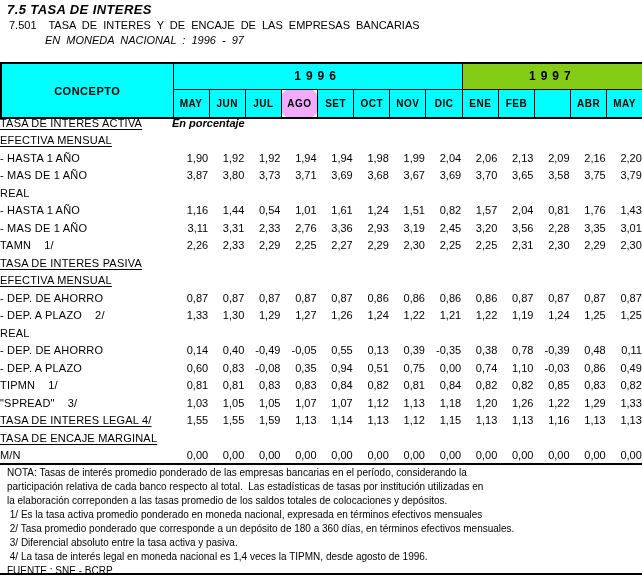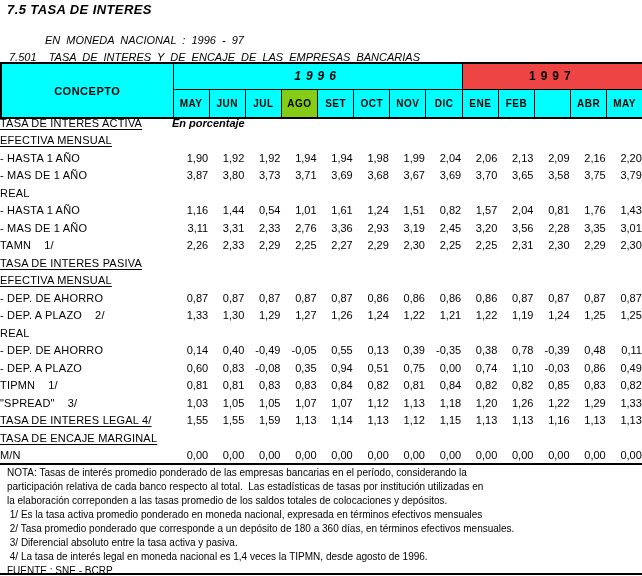--- a/index.html
+++ b/index.html
@@ -7,21 +7,21 @@
   body {
     position:relative; background:#ffffff; color:#000;
     font-family:"Liberation Sans", sans-serif; overflow:hidden;
   }
   .title {
     position:absolute; left:7px; top:2px;
     font-size:13px; font-weight:900; font-style:italic; letter-spacing:.4px;
   }
   .subtitle1 {
     position:absolute; left:9px; top:19px;
-    font-size:11px; font-style:italic; word-spacing:3px; white-space:pre;margin-top:32px;
+    font-size:11px; word-spacing:3px; white-space:pre;
   }
   .subtitle2 {
     position:absolute; left:45px; top:34px;
     font-size:11px; font-style:italic; word-spacing:3px; white-space:pre;
   }
   table { border-collapse:collapse; table-layout:fixed; width:594px; }
   #header-table { position:absolute; top:62px; left:0; border:2px solid #000; }
   #header-table th {
     border:1px solid #000; text-align:center; font-weight:bold;
     padding:0; overflow:hidden;
@@ -56,28 +56,28 @@
 <div class="subtitle2">EN MONEDA NACIONAL : 1996 - 97</div>
 
 <table id="header-table">
   <colgroup>
     <col style="width:172px">
     <col span="13" style="width:36.15px">
   </colgroup>
   <tbody>
       <tr>
     <th class="concept" rowspan="2" style="background: rgb(0, 255, 255);">CONCEPTO</th>
-    <th class="year" colspan="8" style="background: rgb(0, 255, 255); font-style: italic;">1996</th>
-    <th class="year" colspan="5" style="background: #ef4444;">1997</th>
+    <th class="year" colspan="8" style="background: rgb(0, 255, 255);">1996</th>
+    <th class="year" colspan="5" style="background: #84cc16;">1997</th>
   </tr>
   <tr>
         <th class="month" style="background: rgb(0, 255, 255);">MAY</th>
         <th class="month" style="background: rgb(0, 255, 255);">JUN</th>
         <th class="month" style="background: rgb(0, 255, 255);">JUL</th>
-        <th class="month" style="background: #84cc16;">AGO</th>
+        <th class="month" style="background: #f0abfc; border-radius: 10px;">AGO</th>
         <th class="month" style="background: rgb(0, 255, 255);">SET</th>
         <th class="month" style="background: rgb(0, 255, 255);">OCT</th>
         <th class="month" style="background: rgb(0, 255, 255);">NOV</th>
         <th class="month" style="background: rgb(0, 255, 255);">DIC</th>
         <th class="month" style="background: rgb(0, 255, 255);">ENE</th>
         <th class="month" style="background: rgb(0, 255, 255);">FEB</th>
         <th class="month" style="background: rgb(0, 255, 255); padding-left: 40px;">MAR</th>
         <th class="month" style="background: rgb(0, 255, 255);">ABR</th>
         <th class="month" style="background: rgb(0, 255, 255);">MAY</th>
       </tr>

